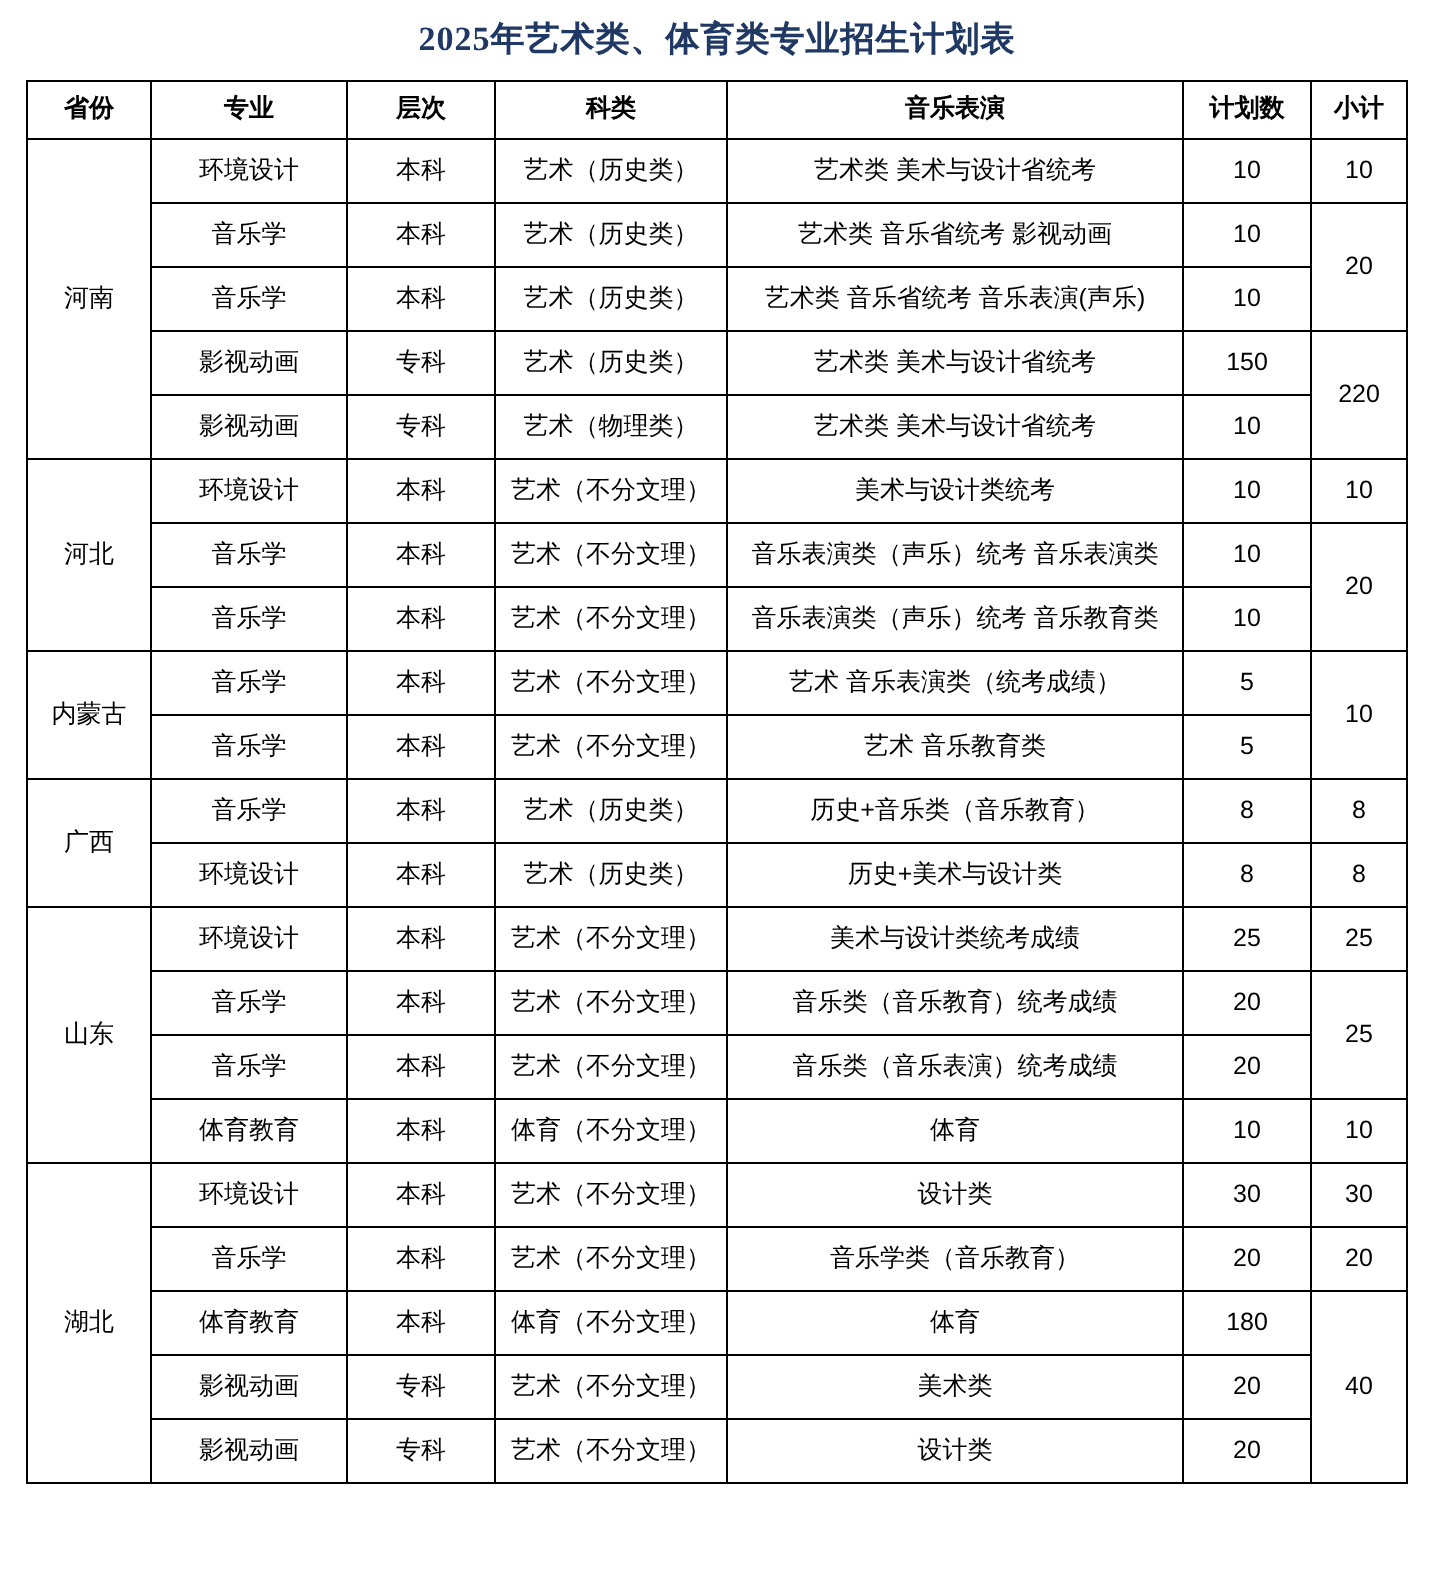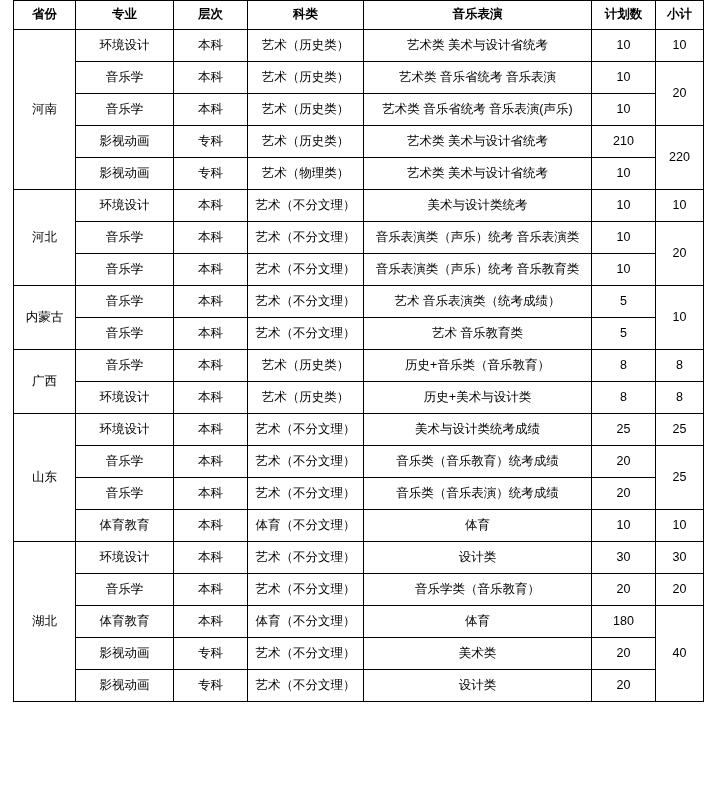--- a/index.html
+++ b/index.html
@@ -57,20 +57,21 @@
   .col-sub      { width: 48px; }
   .tall-1 { height: 44px; }
   .tall-2 { height: 40px; }
   .nowrap { white-space: nowrap; }
 </style>
 </head>
 <body>
 
 <div id="page">
 
+  <div class="title">2025年艺术类、体育类专业招生计划表</div>
 
   <table class="plan">
     <colgroup>
       <col class="col-province">
       <col class="col-major">
       <col class="col-level">
       <col class="col-category">
       <col class="col-exam">
       <col class="col-plan">
       <col class="col-sub">
@@ -93,37 +94,37 @@
           <td class="">本科</td>
           <td class="">艺术（历史类）</td>
           <td class="">艺术类  美术与设计省统考</td>
           <td class="">10</td>
           <td class="" rowspan="1">10</td>
         </tr>
         <tr>
           <td class="">音乐学</td>
           <td class="">本科</td>
           <td class="">艺术（历史类）</td>
-          <td class="">艺术类  音乐省统考  音乐表演</td>
+          <td class="">艺术类  音乐省统考  影视动画</td>
           <td class="">10</td>
           <td class="" rowspan="2">20</td>
         </tr>
         <tr>
           <td class="">音乐学</td>
           <td class="">本科</td>
           <td class="">艺术（历史类）</td>
           <td class="">艺术类  音乐省统考  音乐表演(声乐)</td>
           <td class="">10</td>
         </tr>
         <tr>
           <td class="">影视动画</td>
           <td class="">专科</td>
           <td class="">艺术（历史类）</td>
           <td class="">艺术类  美术与设计省统考</td>
-          <td class="">210</td>
+          <td class="">150</td>
           <td class="" rowspan="2">220</td>
         </tr>
         <tr>
           <td class="">影视动画</td>
           <td class="">专科</td>
           <td class="">艺术（物理类）</td>
           <td class="">艺术类  美术与设计省统考</td>
           <td class="">10</td>
         </tr>
         <tr>

